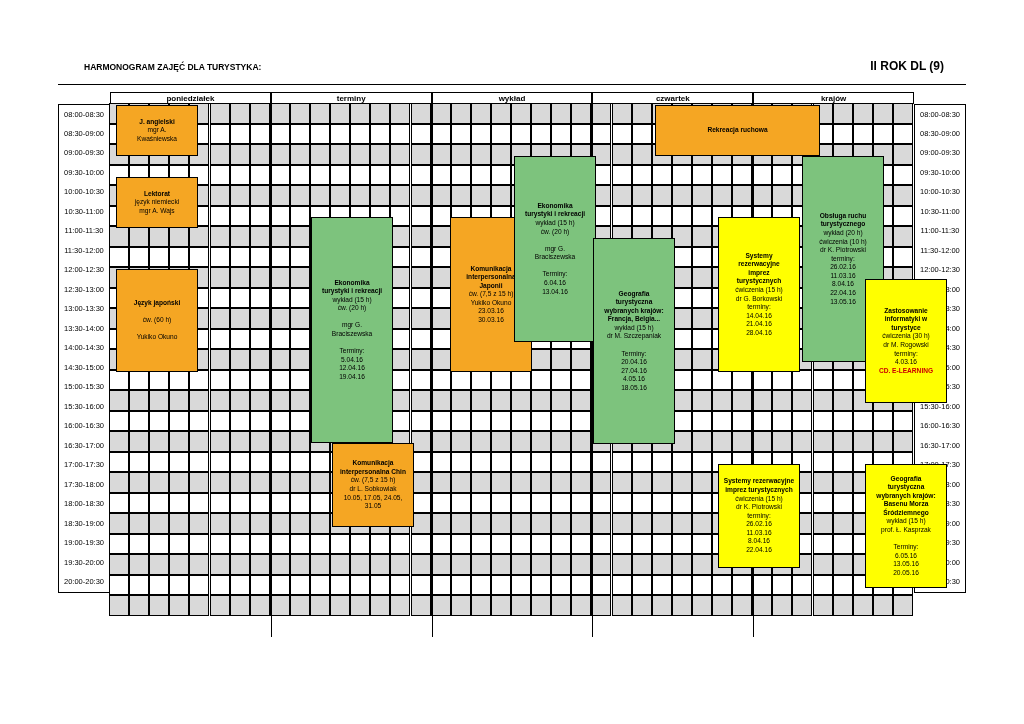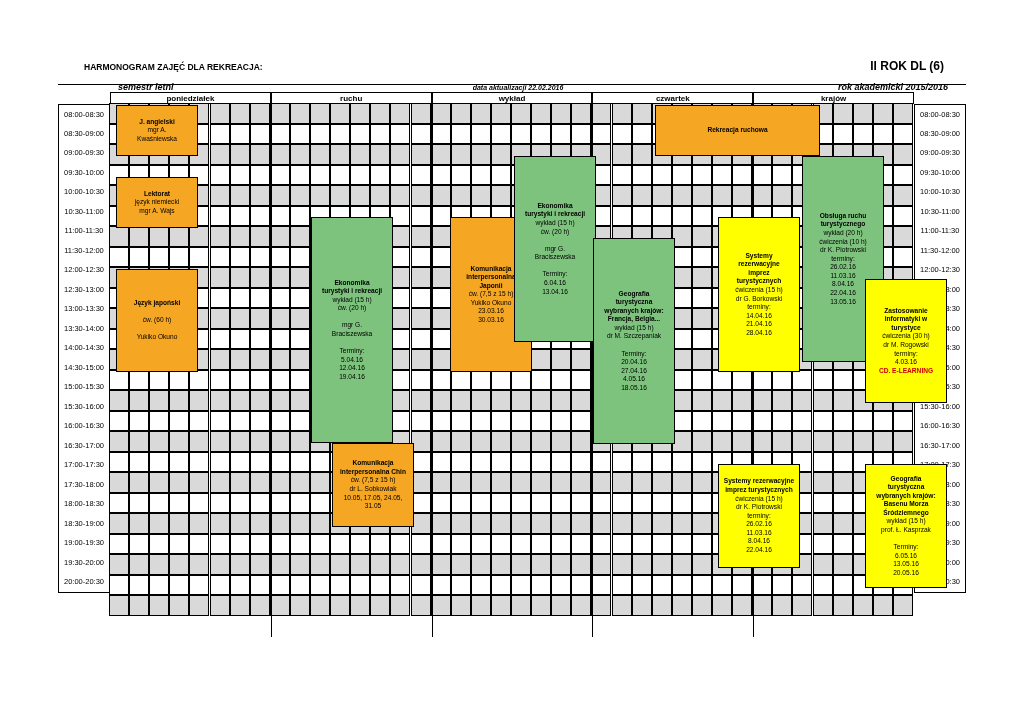--- a/index.html
+++ b/index.html
@@ -122,36 +122,31 @@
   .ev.yellow { background:#ffff00; }
   .ev .red { color:#cc0000; font-weight:bold; }
 </style>
 </head>
 <body>
 
 <div id="page">
 
   <div class="hdr">
     <div class="hdr-row1">
-      <div class="hdr-kierunek">HARMONOGRAM ZAJĘĆ DLA REKREACJA:</div>
-      <div class="hdr-rok">II ROK DL (6)</div>
-    </div>
-    <div class="hdr-row2">
-      <div class="hdr-semestr">semestr letni</div>
-      <div class="hdr-data">data aktualizacji 22.02.2016</div>
-      <div class="hdr-rokakad">rok akademicki 2015/2016</div>
+      <div class="hdr-kierunek">HARMONOGRAM ZAJĘĆ DLA TURYSTYKA:</div>
+      <div class="hdr-rok">II ROK DL (9)</div>
     </div>
     <div class="hdr-line"></div>
   </div>
 
   <div id="grid">
 
     <div class="dayhdr-row" id="dayhdr-row">
         <div class="dayhdr" style="left: 52px; width: 160.8px;">poniedziałek</div>
-        <div class="dayhdr" style="left: 212.8px; width: 160.8px;">ruchu</div>
+        <div class="dayhdr" style="left: 212.8px; width: 160.8px;">terminy</div>
         <div class="dayhdr" style="left: 373.6px; width: 160.8px;">wykład</div>
         <div class="dayhdr" style="left: 534.4px; width: 160.8px;">czwartek</div>
         <div class="dayhdr" style="left: 695.2px; width: 160.8px;">krajów</div>
       </div>
 
     <div class="body-area">
       <div class="timecol left" id="timecol-left">
           <div class="timecell">08:00-08:30</div>
           <div class="timecell">08:30-09:00</div>
           <div class="timecell">09:00-09:30</div>

